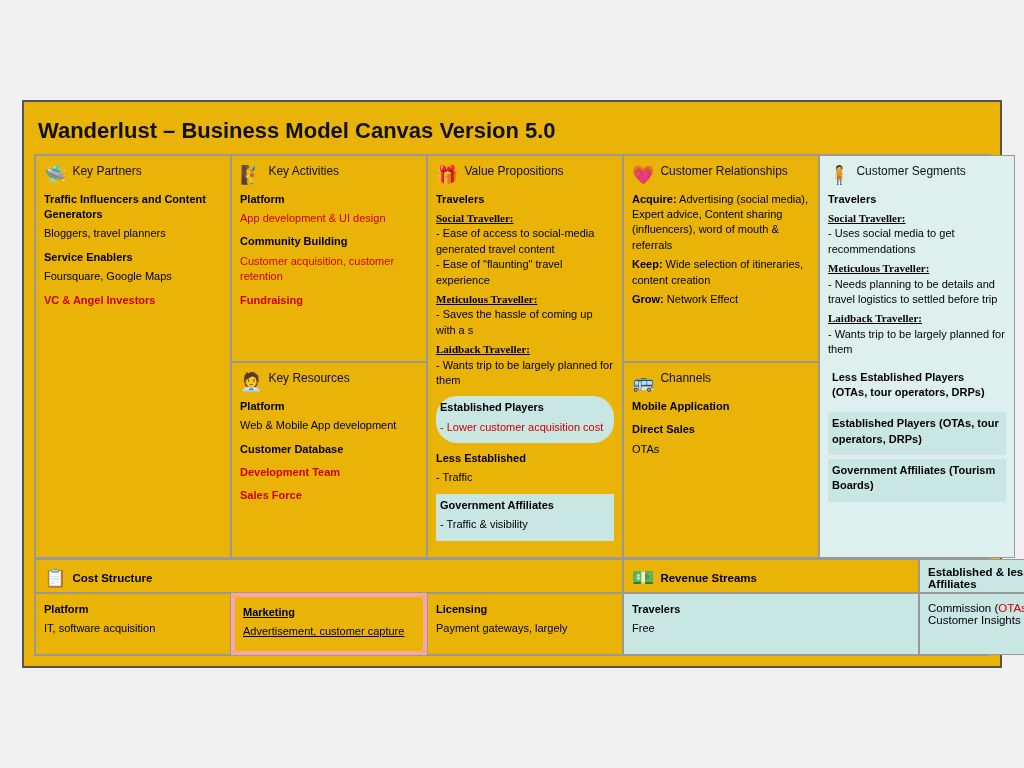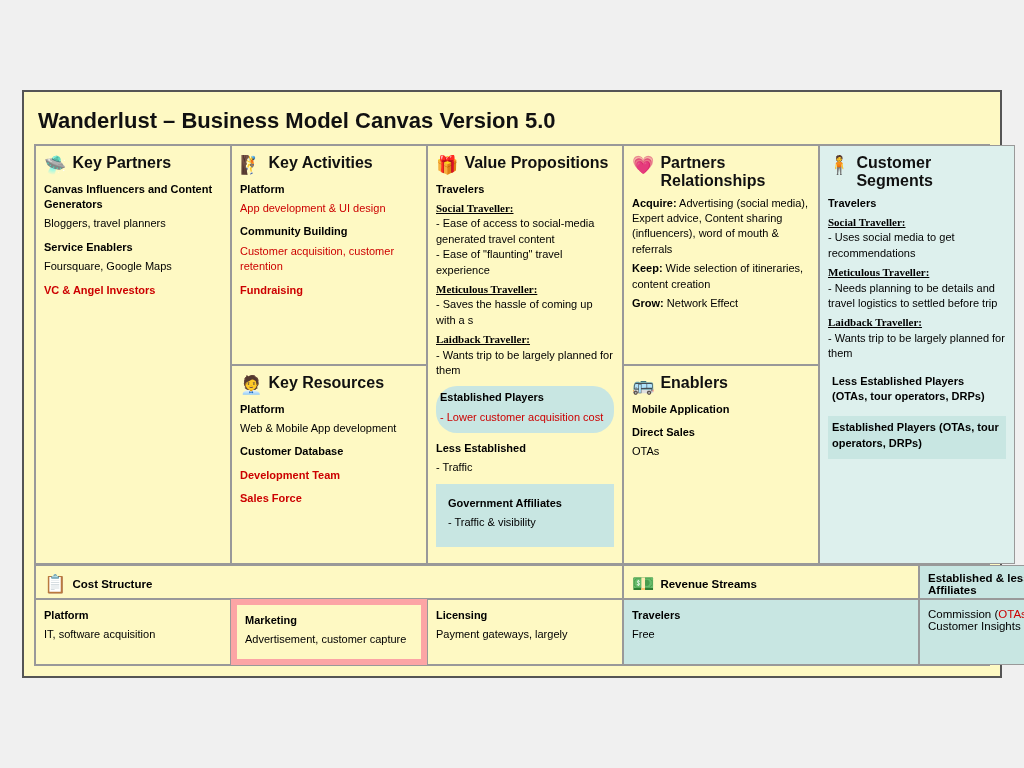--- a/index.html
+++ b/index.html
@@ -5,40 +5,40 @@
     * { box-sizing: border-box; margin: 0; padding: 0; }
     body {
       font-family: Arial, sans-serif;
       background: #f0f0f0;
       display: flex;
       justify-content: center;
       align-items: center;
       min-height: 100vh;
     }
     .canvas-wrapper {
-      background: #fef9c3;
+      background: #eab308;
       border: 2px solid #555;
       width: 980px;
       padding: 10px;
     }
     .canvas-title {
       font-size: 22px;
       font-weight: bold;
       padding: 6px 4px 10px 4px;
       color: #111;
     }
     .cell-header {
       display: flex;
       align-items: flex-start;
       gap: 6px;
       margin-bottom: 6px;
     }
     .cell-header-title {
-      font-weight: bold;
-      font-size: 16px;
+      font-weight: normal;
+      font-size: 12px;
       color: #111;
     }
     .red { color: #cc0000; }
     .bold { font-weight: bold; }
     .underline { text-decoration: underline; font-family: Liberation Serif, serif; }
     .sub-text {
       font-size: 11px;
       line-height: 1.4;
       margin-bottom: 4px;
     }
@@ -51,21 +51,21 @@
   <div class="canvas-title">Wanderlust –  Business Model Canvas Version 5.0</div>
 
   <div style="display:grid; grid-template-columns: 196px 196px 196px 196px 196px; grid-template-rows: auto auto; border: 1px solid #999;">
 
     <div style="grid-row:1/3; grid-column:1; border:1px solid #999; padding:8px; font-size:11.5px;">
       <div class="cell-header">
         <span style="font-size:18px;">🛸</span>
         <span class="cell-header-title">Key Partners</span>
       </div>
       <div class="section-block">
-        <div class="bold sub-text">Canvas Influencers and Content Generators</div>
+        <div class="bold sub-text">Traffic Influencers and Content Generators</div>
         <div class="sub-text">Bloggers, travel planners</div>
       </div>
       <div class="section-block">
         <div class="bold sub-text">Service Enablers</div>
         <div class="sub-text">Foursquare, Google Maps</div>
       </div>
       <div class="section-block">
         <div class="bold sub-text red">VC &amp; Angel Investors</div>
       </div>
     </div>
@@ -110,30 +110,30 @@
         </div>
       </div>
       <div class="section-block" style="background:#c8e6e2; padding:4px;border-radius:21px;">
         <div class="bold sub-text">Established Players</div>
         <div class="sub-text red">- Lower customer acquisition cost</div>
       </div>
       <div class="section-block">
         <div class="bold sub-text">Less Established</div>
         <div class="sub-text">- Traffic</div>
       </div>
-      <div class="section-block" style="background:#c8e6e2; padding:12px;">
+      <div class="section-block" style="background:#c8e6e2; padding:4px;">
         <div class="bold sub-text">Government Affiliates</div>
         <div class="sub-text">- Traffic &amp; visibility</div>
       </div>
     </div>
 
     <div style="grid-row:1/2; grid-column:4; border:1px solid #999; padding:8px; font-size:11.5px;">
       <div class="cell-header">
         <span style="font-size:18px;">💗</span>
-        <span class="cell-header-title">Partners Relationships</span>
+        <span class="cell-header-title">Customer Relationships</span>
       </div>
       <div class="sub-text">
         <span class="bold">Acquire:</span> Advertising (social media), Expert advice, Content sharing (influencers), word of mouth &amp; referrals
       </div>
       <div class="sub-text">
         <span class="bold">Keep:</span> Wide selection of itineraries, content creation
       </div>
       <div class="sub-text">
         <span class="bold">Grow:</span> Network Effect
       </div>
@@ -158,20 +158,23 @@
           <span class="underline bold">Laidback Traveller:</span><br>
           - Wants trip to be largely planned for them
         </div>
       </div>
       <div class="section-block" style="padding:4px; margin-bottom:4px;">
         <div class="sub-text bold">Less Established Players (OTAs, tour operators, DRPs)</div>
       </div>
       <div class="section-block" style="background:#c8e6e2; padding:4px; margin-bottom:4px;">
         <div class="sub-text bold">Established Players (OTAs, tour operators, DRPs)</div>
       </div>
+      <div class="section-block" style="background:#c8e6e2; padding:4px;">
+        <div class="sub-text bold">Government Affiliates (Tourism Boards)</div>
+      </div>
     </div>
 
     <div style="grid-row:2/3; grid-column:2; border:1px solid #999; padding:8px; font-size:11.5px;">
       <div class="cell-header">
         <span style="font-size:18px;">🧑‍💼</span>
         <span class="cell-header-title">Key Resources</span>
       </div>
       <div class="section-block">
         <div class="bold sub-text">Platform</div>
         <div class="sub-text">Web &amp; Mobile App development</div>
@@ -183,21 +186,21 @@
         <div class="bold sub-text red">Development Team</div>
       </div>
       <div class="section-block">
         <div class="bold sub-text red">Sales Force</div>
       </div>
     </div>
 
     <div style="grid-row:2/3; grid-column:4; border:1px solid #999; padding:8px; font-size:11.5px;">
       <div class="cell-header">
         <span style="font-size:18px;">🚌</span>
-        <span class="cell-header-title">Enablers</span>
+        <span class="cell-header-title">Channels</span>
       </div>
       <div class="section-block">
         <div class="bold sub-text">Mobile Application</div>
       </div>
       <div class="section-block">
         <div class="bold sub-text">Direct Sales</div>
         <div class="sub-text">OTAs</div>
       </div>
     </div>
 
@@ -217,21 +220,21 @@
 
     <div style="grid-column:6; border:1px solid #999; padding:6px 8px 2px 8px; background:#c8e6e2; font-size:11.5px; font-weight:bold;">
       <span>Established &amp; less establish players, Government Affiliates</span>
     </div>
 
     <div style="grid-column:1; grid-row:2; border:1px solid #999; padding:8px; font-size:11.5px;">
       <div class="bold sub-text">Platform</div>
       <div class="sub-text">IT, software acquisition</div>
     </div>
 
-    <div style="grid-column:2; grid-row:2; border:6px solid #fca5a5; padding:8px; font-size:11.5px;">
+    <div style="grid-column:2; grid-row:2; border:4px solid #fca5a5; padding:8px; font-size:11.5px;text-decoration:underline;">
       <div class="bold sub-text">Marketing</div>
       <div class="sub-text">Advertisement, customer capture</div>
     </div>
 
     <div style="grid-column:3; grid-row:2; border:1px solid #999; padding:8px; font-size:11.5px;">
       <div class="bold sub-text">Licensing</div>
       <div class="sub-text">Payment gateways, largely</div>
     </div>
 
     <div style="grid-column:4/6; grid-row:2; border:1px solid #999; padding:8px; font-size:11.5px; background:#c8e6e2;">

